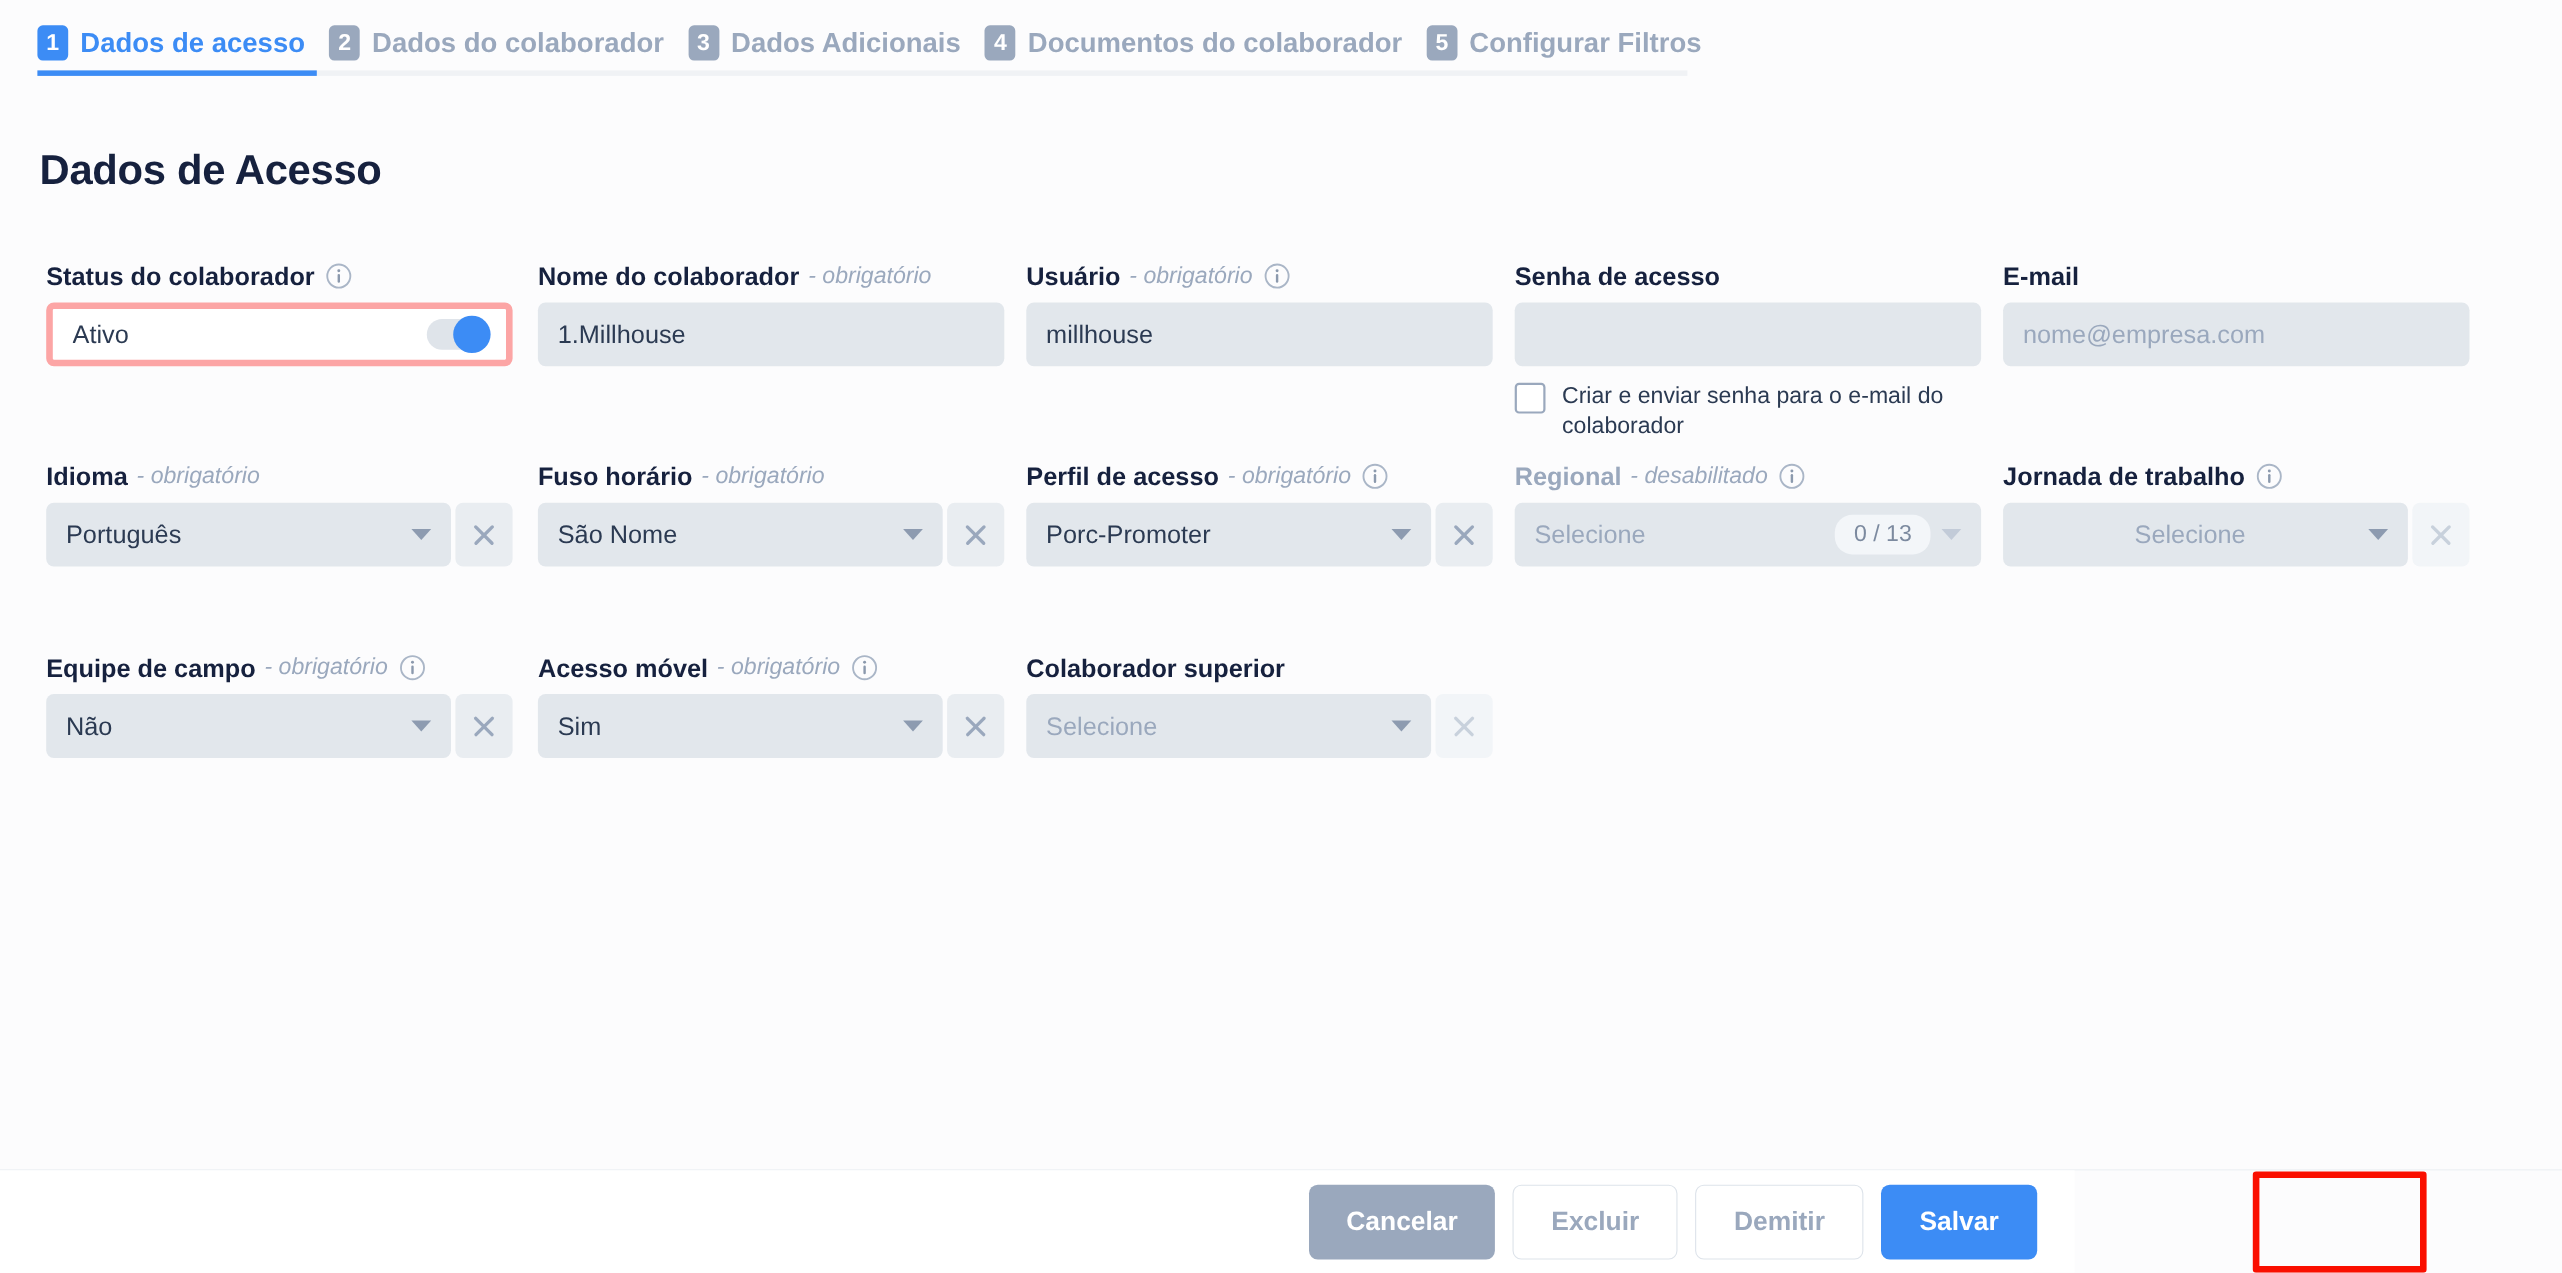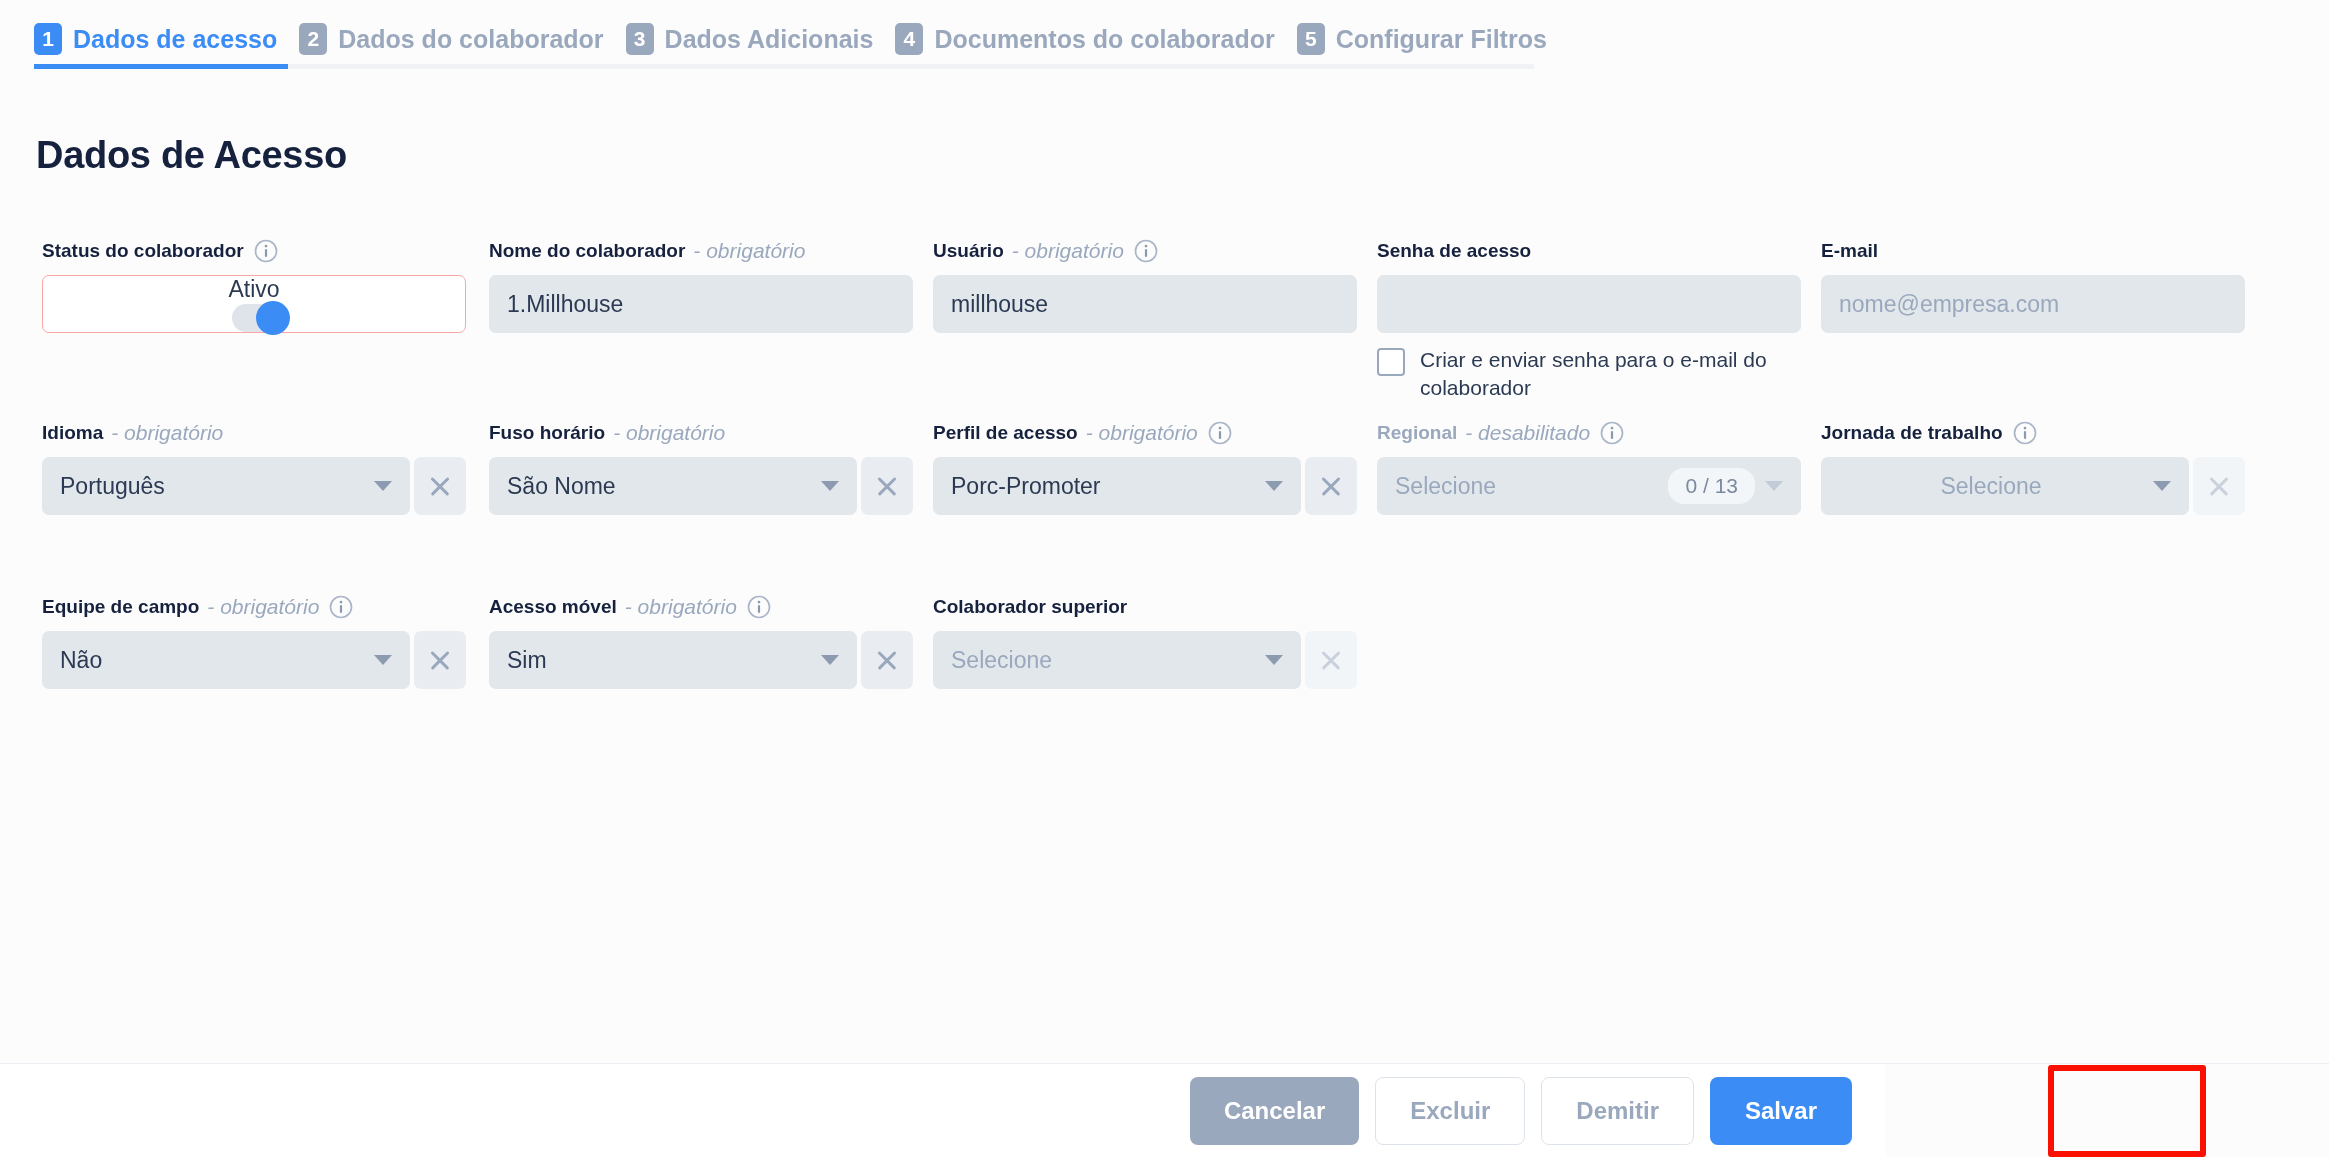--- a/index.html
+++ b/index.html
@@ -101,21 +101,21 @@
   }
 
   .field-label {
     display: flex;
     align-items: center;
     height: 30px;
     margin-bottom: 9px;
     white-space: nowrap;
   }
   .label-main {
-    font-size: 19px;
+    font-size: 23px;
     font-weight: bold;
     color: #16213e;
   }
   .label-main.muted { color: #9aa8bd; }
   .label-req {
     font-size: 21px;
     font-style: italic;
     color: #9aa8bd;
     margin-left: 8px;
   }
@@ -138,22 +138,21 @@
     border-radius: 7px;
     display: flex;
     align-items: center;
     padding: 0 18px;
     font-size: 23px;
     color: #2b3a52;
     position: relative;
   }
   .ctl.white {
     background: #ffffff;
-    border: 1px solid #fca5a5;
-    flex-direction: column;
+    border: 6px solid #fca5a5;
   }
   .ctl .val { flex: 1 1 auto; white-space: nowrap; overflow: hidden; }
   .ctl .val.placeholder { color: #9aa8bd; }
 
   .caret {
     width: 0; height: 0;
     border-left: 9px solid transparent;
     border-right: 9px solid transparent;
     border-top: 10px solid #8d9bb0;
     margin-left: 10px;

